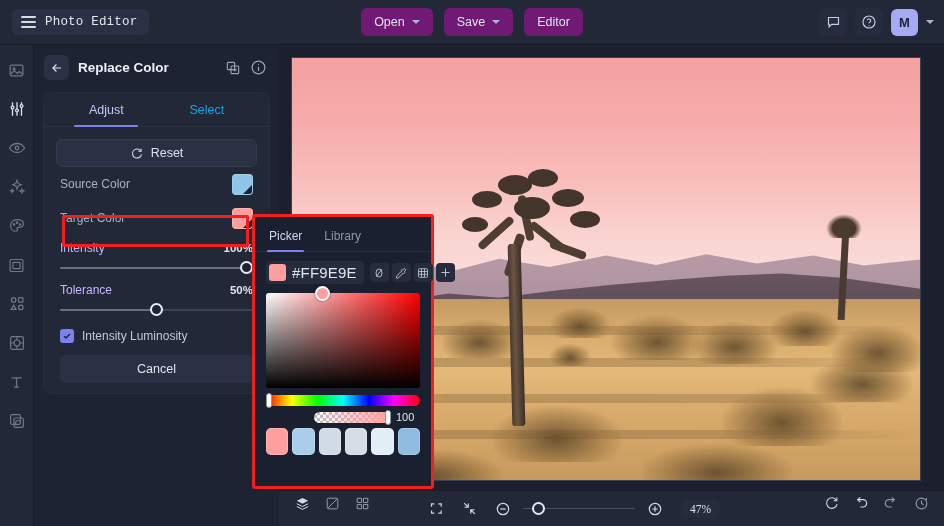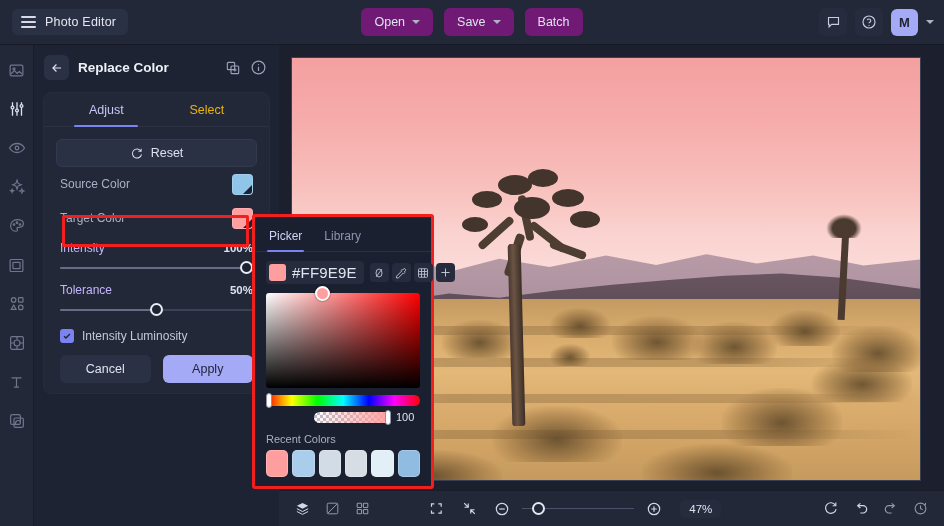--- a/index.html
+++ b/index.html
@@ -15,21 +15,21 @@
   
   .topbar {
     position: absolute; left: 0; top: 0; width: 944px; height: 45px;
     background: #232838;
     display: flex; align-items: center;
     border-bottom: 1px solid #161a27;
   }
   .brand {
     display: flex; align-items: center; gap: 9px;
     margin-left: 12px; padding: 6px 12px 6px 9px;
-    background: #2b3145; border-radius: 6px;
+    background: #2b3145; border-radius: 6px; font-family: Liberation Mono, monospace;
   }
   .brand-title { font-size: 12.5px; color: #e4e7f0; letter-spacing: .2px; }
   .hamburger { width: 15px; height: 12px; display: flex; flex-direction: column; justify-content: space-between; }
   .hamburger i { display: block; height: 1.6px; background: #d8dbe6; border-radius: 1px; }
 
   .top-center {
     position: absolute; left: 0; right: 0; margin: 0 auto;
     display: flex; align-items: center; justify-content: center; gap: 11px;
     width: 300px;
   }
@@ -79,21 +79,21 @@
   .panel-title { font-size: 13.5px; font-weight: bold; color: #eef0f7; flex: 1; }
   .head-icon { color: #9ba2b8; cursor: pointer; display: flex; align-items: center; }
 
   .card {
     margin: 4px 9px 0 9px; background: #232838; border-radius: 8px;
     border: 1px solid #262c3d; padding-bottom: 10px;
   }
   .tabs { display: flex; border-bottom: 1px solid #2c3244; padding: 0 12px; }
   .tab {
     flex: 1; text-align: center; font-size: 12.5px; padding: 10px 0 9px;
-    color: #eab308; cursor: pointer; position: relative;
+    color: #0ea5e9; cursor: pointer; position: relative;
   }
   .tab.active { color: #c3c8f5; }
   .tab.active::after {
     content: ''; position: absolute; left: 18%; right: 18%; bottom: -1px;
     height: 2.5px; background: #7b83f0; border-radius: 2px;
   }
 
   .reset-btn {
     margin: 12px 12px 0; height: 28px; background: #2b3145; border: 1px solid #343a4e;
     border-radius: 6px; display: flex; align-items: center; justify-content: center; gap: 8px;
@@ -266,21 +266,21 @@
   .recent-row { display: flex; gap: 4px; margin: 5px 11px 0; }
   .recent-sw {
     width: 27px; height: 27px; border-radius: 5px; cursor: pointer;
     border: 1px solid rgba(255,255,255,.22);
   }
 
   
   .bottombar {
     position: absolute; left: 279px; bottom: 0; right: 0; height: 36px;
     background: #232838; border-top: 1px solid #191d2a;
-    display: flex; align-items: center; padding: 0 10px;
+    display: flex; padding: 0 10px; font-family: Liberation Serif, serif;
   }
   .bb-left { display: flex; gap: 4px; }
   .bb-btn {
     width: 26px; height: 24px; border-radius: 5px; display: flex;
     align-items: center; justify-content: center; cursor: pointer; color: #9198ad;
   }
   .bb-btn.strong { color: #d3d8e6; }
   .bb-center { display: flex; align-items: center; gap: 7px; margin: 0 auto; }
   .zoom-track { position: relative; width: 112px; height: 16px; }
   .zoom-track .zbar { position: absolute; top: 7px; left: 0; right: 0; height: 1.6px; background: #4a5168; }
@@ -313,21 +313,21 @@
     <div class="top-center">
       <button class="tbtn">
         <span>Open</span>
         <span class="caret"></span>
       </button>
       <button class="tbtn">
         <span>Save</span>
         <span class="caret"></span>
       </button>
       <button class="tbtn">
-        <span>Batch</span>
+        <span>Editor</span>
       </button>
     </div>
 
     <div class="top-right">
       <div class="iconbtn">
         <svg width="15" height="15" viewBox="0 0 24 24" fill="none" stroke="#c9cede" stroke-width="1.8">
           <path d="M4 4h16v11H9l-4 4v-4H4z"></path>
         </svg>
       </div>
       <div class="iconbtn">
@@ -490,21 +490,20 @@
         <span class="checkbox">
           <svg width="10" height="10" viewBox="0 0 24 24" fill="none" stroke="#20243a" stroke-width="3.4">
             <path d="M5 12.5l4.5 4.5L19 7"></path>
           </svg>
         </span>
         <span class="check-label">Intensity Luminosity</span>
       </div>
 
       <div class="btn-row">
         <button class="btn cancel">Cancel</button>
-        <button class="btn apply">Apply</button>
       </div>
     </div>
   </div>
 
   <div class="annot-target"></div>
 
   <div class="canvas-wrap">
     <div class="photo">
       <div class="sky"></div>
       <div class="mtn-far"></div>
@@ -598,21 +597,20 @@
       <span class="slider-handle" id="hue-handle" style="left: calc(0% + 0px);"></span>
     </div>
 
     <div class="alpha-row">
       <div class="alpha-slider">
         <span class="slider-handle" id="alpha-handle" style="left: calc(100% - 6px);"></span>
       </div>
       <span class="alpha-val">100</span>
     </div>
 
-    <div class="recent-title">Recent Colors</div>
     <div class="recent-row" id="recent-row">
         <span class="recent-sw" style="background: rgb(255, 158, 158);"></span>
         <span class="recent-sw" style="background: rgb(169, 205, 234);"></span>
         <span class="recent-sw" style="background: rgb(210, 220, 230);"></span>
         <span class="recent-sw" style="background: rgb(214, 221, 229);"></span>
         <span class="recent-sw" style="background: rgb(226, 239, 247);"></span>
         <span class="recent-sw" style="background: rgb(143, 188, 224);"></span>
       </div>
   </div>
 

